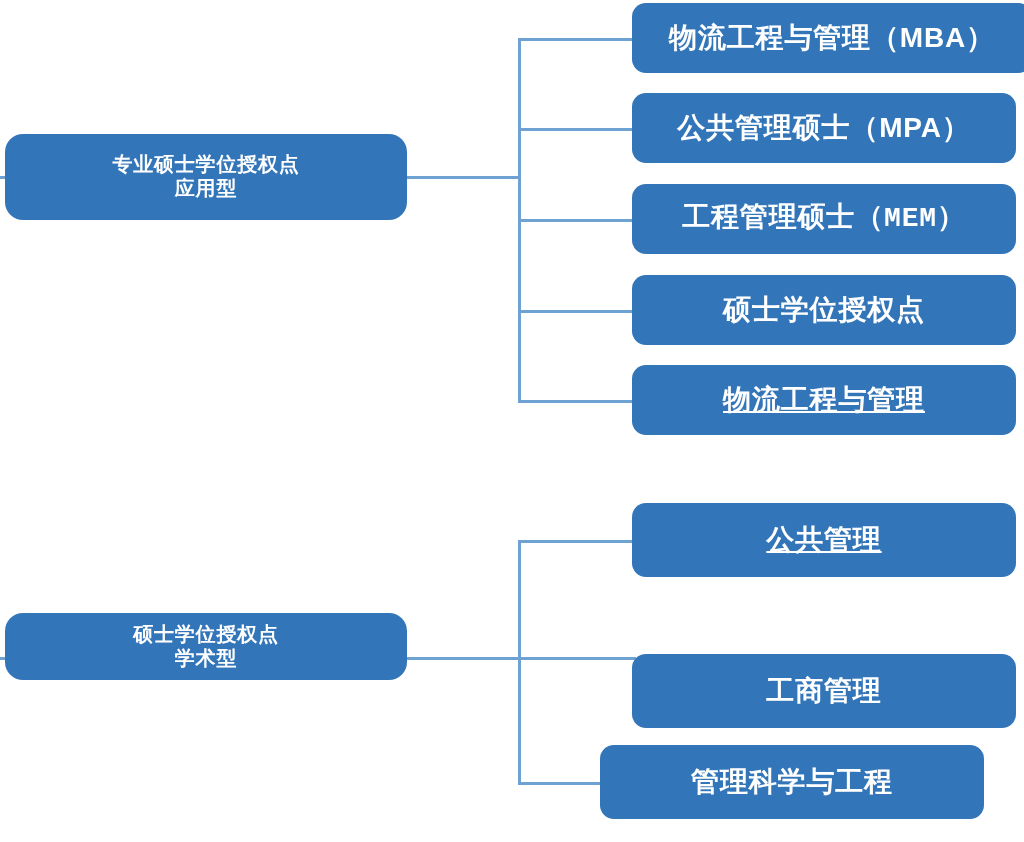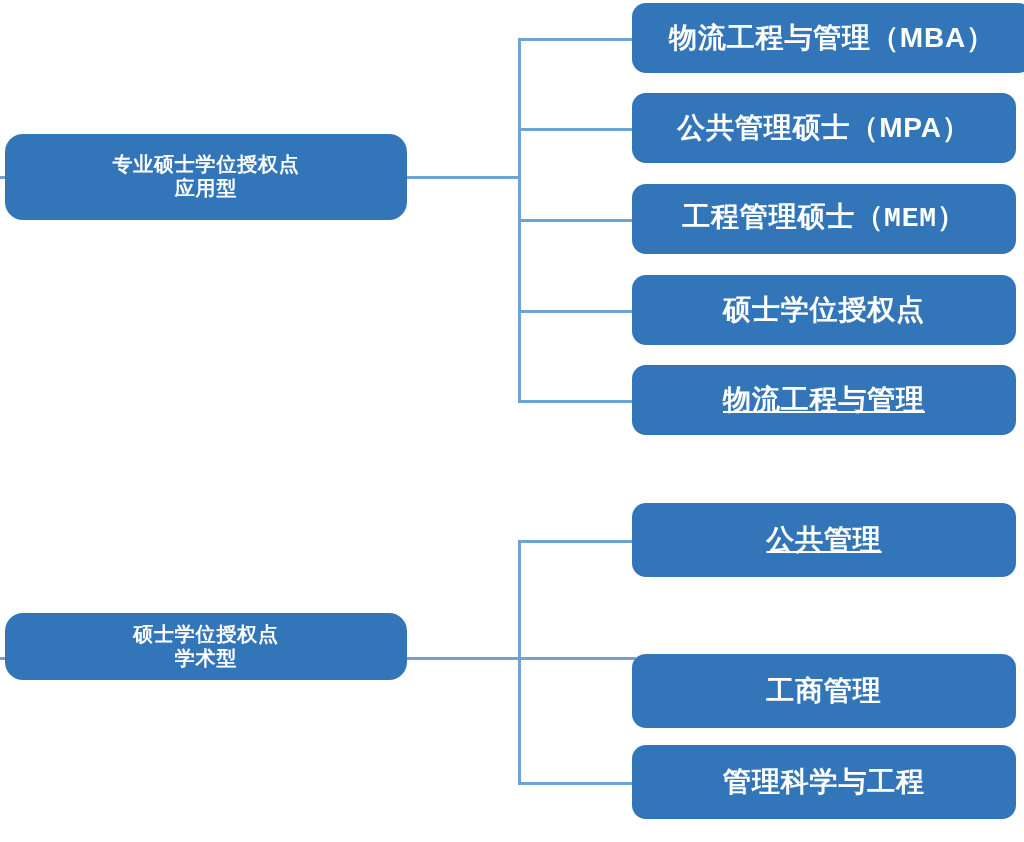--- a/index.html
+++ b/index.html
@@ -130,17 +130,17 @@
   <div class="conn-h" style="left:518px; top:782px; width:118px;"></div>
 
   <div class="node leaf" style="left:632px; top:503px; width:384px; height:74px;text-decoration:underline;">
     <span class="label">公共管理</span>
   </div>
 
   <div class="node leaf" style="left:632px; top:622px; width:384px; height:74px;margin-top:32px;">
     <span class="label">工商管理</span>
   </div>
 
-  <div class="node leaf" style="left:632px; top:745px; width:384px; height:74px;">
+  <div class="node leaf" style="left:600px; top:745px; width:384px; height:74px;">
     <span class="label">管理科学与工程</span>
   </div>
 
 </div>
 
 </body></html>

